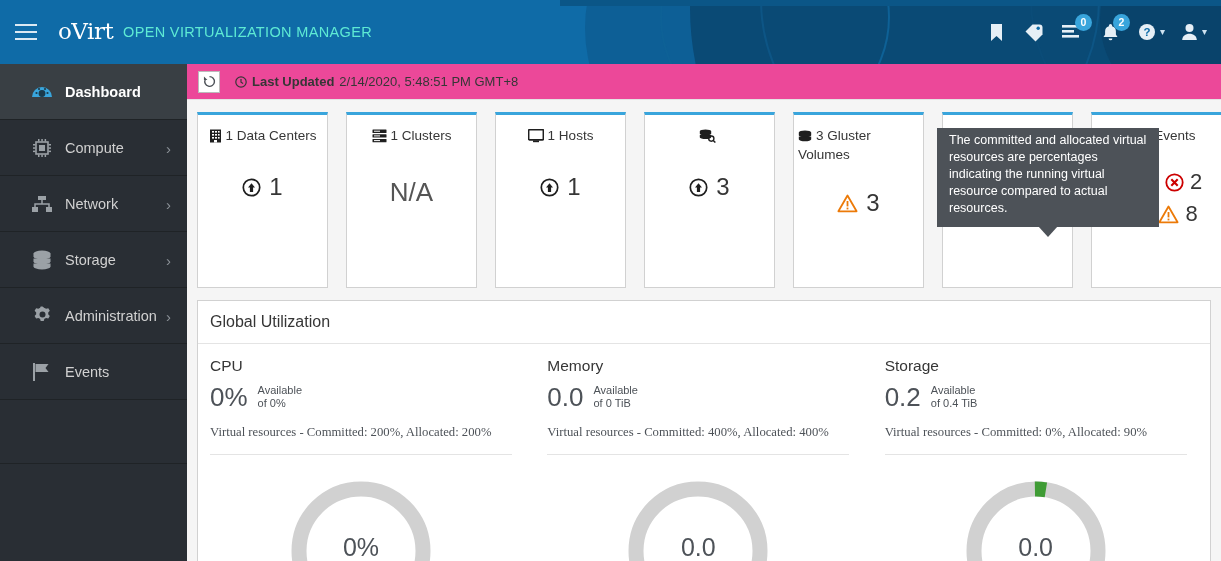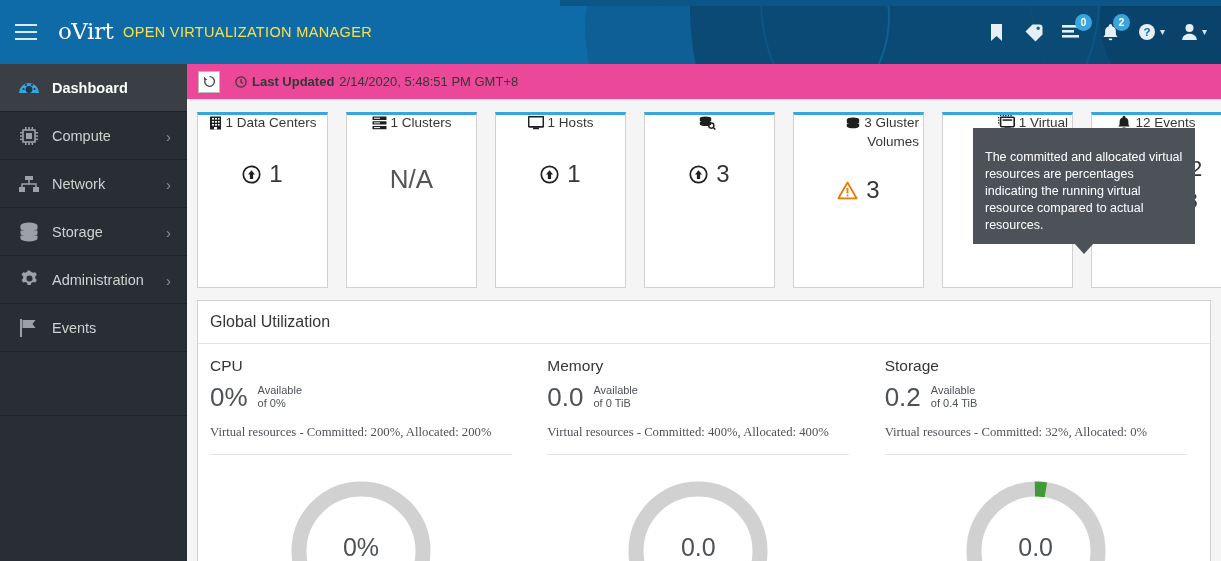--- a/index.html
+++ b/index.html
@@ -38,21 +38,21 @@
   }
   .hamburger span { display: block; width: 22px; height: 2px; background: #dbe9f3; }
 
   .brand-logo {
     position: absolute; left: 58px; top: 18px; z-index: 4;
     font-family: "DejaVu Serif", serif;
     font-size: 23px; color: #ffffff; letter-spacing: -0.5px;
   }
   .brand-title {
     position: absolute; left: 123px; top: 24px; z-index: 4;
-    font-size: 14.5px; color: #fde047; letter-spacing: 0.35px; text-align: right;
+    font-size: 14.5px; color: #5eead4; letter-spacing: 0.35px; text-align: right;
   }
 
   .mast-icons {
     position: absolute; right: 6px; top: 0; height: 64px;
     display: flex; align-items: center; gap: 0px; z-index: 5;
   }
   .mi {
     position: relative; height: 64px; min-width: 38px;
     display: flex; align-items: center; justify-content: center;
     padding: 0 8px; cursor: pointer;
@@ -68,23 +68,23 @@
   .caret { margin-left: 4px; color: #cfe3f1; font-size: 10px; line-height: 1; }
 
   
   .sidebar {
     position: absolute; left: 0; top: 64px;
     width: 187px; height: 497px;
     background: #292e34;
   }
   .nav-item {
     position: relative;
-    height: 48px;
+    height: 56px;
     display: flex; align-items: center;
-    padding-left: 12px;
+    padding-left: 25px;
     border-bottom: 1px solid #1f2326;
     color: #d1d1d1; font-size: 14.5px;
     cursor: pointer;
     text-align: center;
   }
   .nav-item.active { background: #393f44; color: #fff; font-weight: bold; }
   .nav-ico {
     width: 34px; height: 24px;
     display: flex; align-items: center; justify-content: center;
     flex: 0 0 34px;
@@ -133,22 +133,23 @@
   }
   .card {
     width: 131px; height: 176px;
     background: #fff;
     border: 1px solid #d1d1d1;
     border-top: 3px solid #39a5dc;
     display: flex; flex-direction: column; align-items: center;
     cursor: pointer;
   }
   .card-title {
+    margin-top: 13px;
     font-size: 13.5px; color: #363636;
-    text-align: right; line-height: 16px;
+    text-align: left; line-height: 16px;
     padding: 0 4px;
   }
   .card-title .ci { vertical-align: -3px; margin-right: 4px; display: inline-block; }
   .card-count {
     margin-top: 26px;
     font-size: 24px; color: #363636;
     display: flex; align-items: center; gap: 8px;
     font-weight: 300;
   }
   .card-count .statico { display: inline-flex; }
@@ -206,23 +207,22 @@
     position: absolute; left: 0; right: 0; top: 56px;
     text-align: center; font-size: 25px; font-weight: 300; color: #4d5258;
   }
 
   
   .tooltip {
     position: absolute; left: 750px; top: 64px;
     width: 222px;
     background: #4d5258; color: #fff;
     font-size: 12.5px; line-height: 17px;
-    padding: 21px 11px 10px 12px;
+    padding: 4px 11px 10px 12px;
     z-index: 20;
-    margin-left: 36px;
   }
   .tooltip .arrow {
     position: absolute; left: 101px; bottom: -10px;
     width: 0; height: 0;
     border-left: 10px solid transparent;
     border-right: 10px solid transparent;
     border-top: 11px solid #4d5258;
   }
 </style>
 </head>
@@ -664,21 +664,21 @@
 
       <div class="gu-col">
         <div class="gu-label">Storage</div>
         <div class="gu-bigrow">
           <div class="gu-big">0.2</div>
           <div class="gu-avail">
             <div>Available</div>
             <div>of 0.4 TiB</div>
           </div>
         </div>
-        <div class="gu-virt">Virtual resources - Committed: 32%, Allocated: 0%</div>
+        <div class="gu-virt">Virtual resources - Committed: 0%, Allocated: 90%</div>
         <div class="gu-rule"></div>
         <div class="donut-wrap">
           <div class="donut">
             <svg width="148" height="148" viewBox="0 0 148 148">
               <circle cx="74" cy="74" r="62" fill="none" stroke="#d1d1d1" stroke-width="15"></circle>
               <circle cx="74" cy="74" r="62" fill="none" stroke="#3f9c35" stroke-width="15" stroke-dasharray="11 378" transform="rotate(-91 74 74)"></circle>
             </svg>
             <div class="donut-text">0.0</div>
           </div>
         </div>

